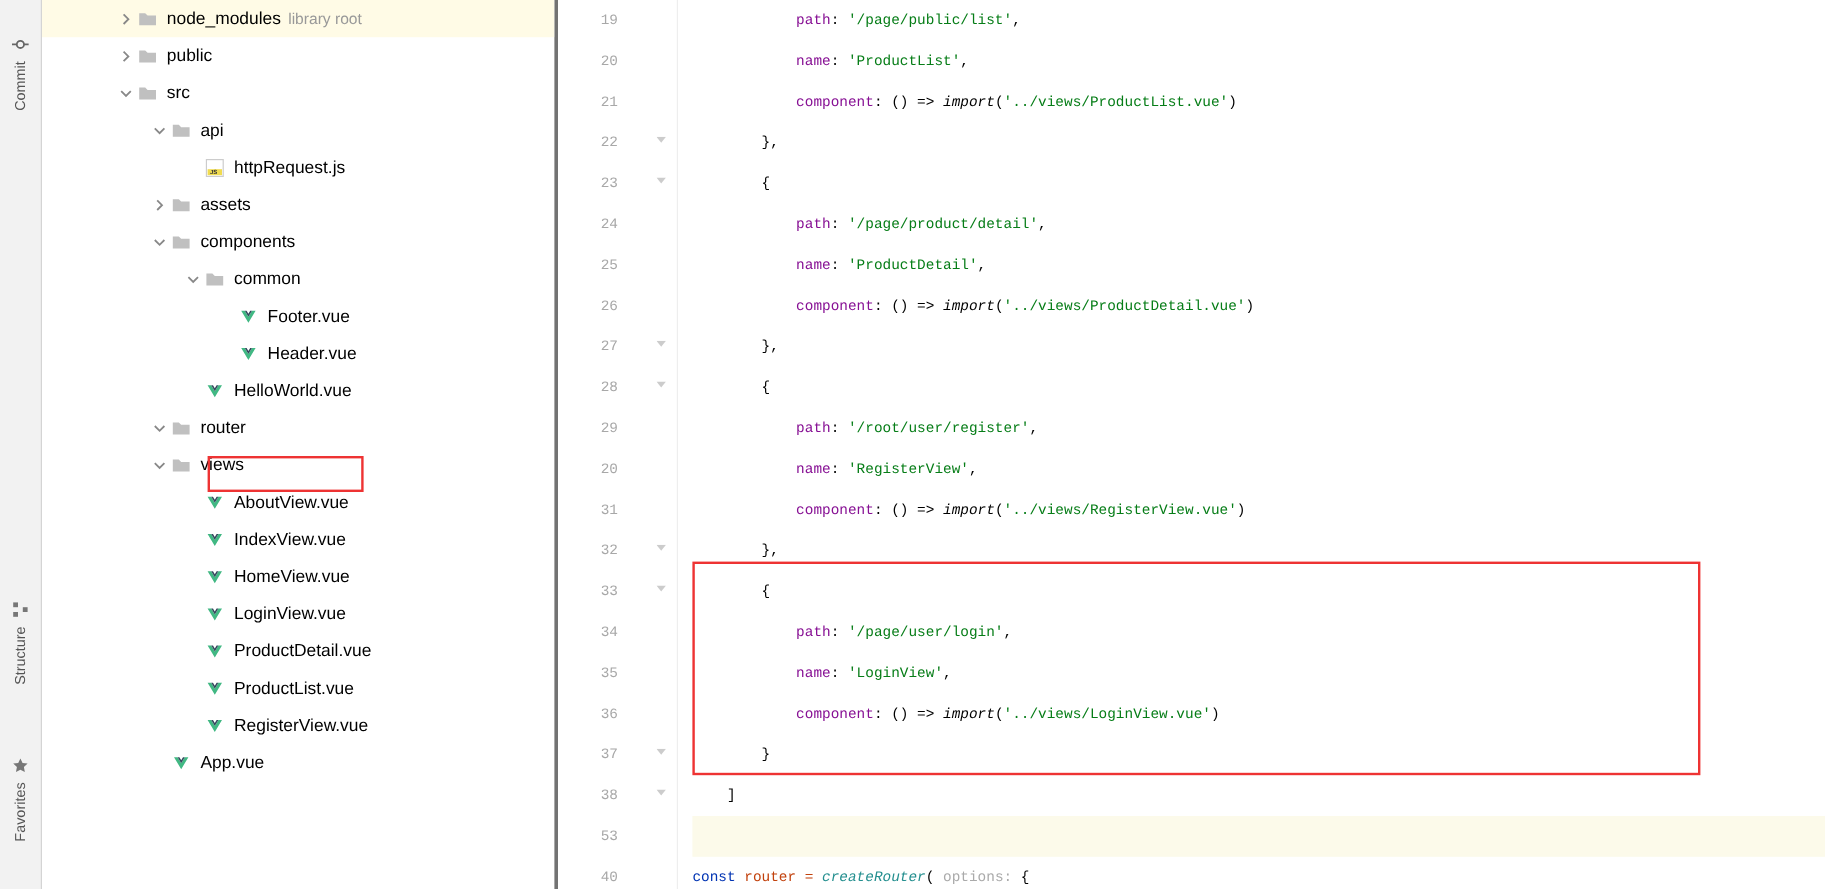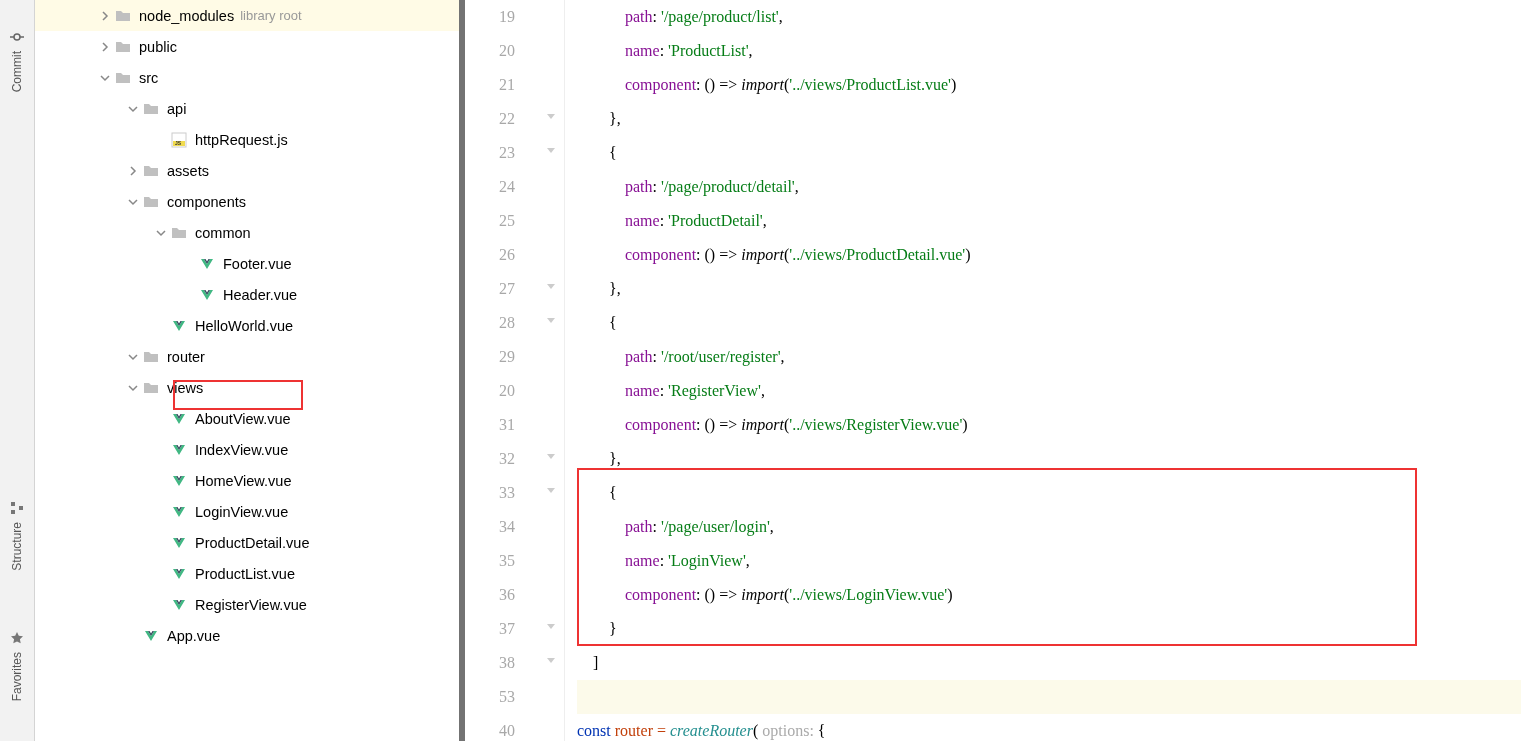--- a/index.html
+++ b/index.html
@@ -33,21 +33,21 @@
 }
 .tool-btn .icon { margin-bottom: 4px; }
 .tool-btn .label {
   writing-mode: vertical-rl;
   transform: rotate(180deg);
   white-space: nowrap;
 }
 .tree-panel {
   width: 430px;
   background: #fff;
-  border-right: 6px solid #737373;
+  border-right: 3px solid #737373;
   overflow: hidden;
   position: relative;
 }
 .tree-row {
   display: flex;
   align-items: center;
   height: 31px;
   padding-left: 6px;
   white-space: nowrap;
   cursor: pointer;
@@ -81,22 +81,22 @@
 .highlight-box-1 {
   position: absolute;
   border: 2px solid #e33;
   pointer-events: none;
 }
 .editor-panel {
   flex: 1;
   display: flex;
   background: #fff;
   position: relative;
-  font-family: Liberation Serif, serif;
-  font-size: 16px;
+  font-family: Liberation Mono, monospace;
+  font-size: 12px;
 }
 .gutter {
   width: 80px;
   text-align: right;
   padding-right: 24px;
   color: #A8A8A8;
   background: #fff;
   user-select: none;
   line-height: 34px;
 }
@@ -496,21 +496,21 @@
           <path d="M0 0 H8 L4 5 Z" fill="#ccc"></path>
         </svg>
       </div>
       <div class="fold-notch" style="top: 658px;">
         <svg width="10" height="10" viewBox="0 0 10 10">
           <path d="M0 0 H8 L4 5 Z" fill="#ccc"></path>
         </svg>
       </div>
     </div>
   <div class="code-col" id="codecol">
-      <div class="code-line"><span>            </span><span class="tok-attr">path</span><span class="tok-punc">: </span><span class="tok-str">'/page/product/list'</span><span class="tok-punc">,</span></div>
+      <div class="code-line"><span>            </span><span class="tok-attr">path</span><span class="tok-punc">: </span><span class="tok-str">'/page/public/list'</span><span class="tok-punc">,</span></div>
       <div class="code-line"><span>            </span><span class="tok-attr">name</span><span class="tok-punc">: </span><span class="tok-str">'ProductList'</span><span class="tok-punc">,</span></div>
       <div class="code-line"><span>            </span><span class="tok-attr">component</span><span class="tok-punc">: () =&gt; </span><span class="tok-imp">import</span><span class="tok-punc">(</span><span class="tok-str">'../views/ProductList.vue'</span><span class="tok-punc">)</span></div>
       <div class="code-line"><span>        </span><span class="tok-punc">},</span></div>
       <div class="code-line"><span>        </span><span class="tok-punc">{</span></div>
       <div class="code-line"><span>            </span><span class="tok-attr">path</span><span class="tok-punc">: </span><span class="tok-str">'/page/product/detail'</span><span class="tok-punc">,</span></div>
       <div class="code-line"><span>            </span><span class="tok-attr">name</span><span class="tok-punc">: </span><span class="tok-str">'ProductDetail'</span><span class="tok-punc">,</span></div>
       <div class="code-line"><span>            </span><span class="tok-attr">component</span><span class="tok-punc">: () =&gt; </span><span class="tok-imp">import</span><span class="tok-punc">(</span><span class="tok-str">'../views/ProductDetail.vue'</span><span class="tok-punc">)</span></div>
       <div class="code-line"><span>        </span><span class="tok-punc">},</span></div>
       <div class="code-line"><span>        </span><span class="tok-punc">{</span></div>
       <div class="code-line"><span>            </span><span class="tok-attr">path</span><span class="tok-punc">: </span><span class="tok-str">'/root/user/register'</span><span class="tok-punc">,</span></div>

